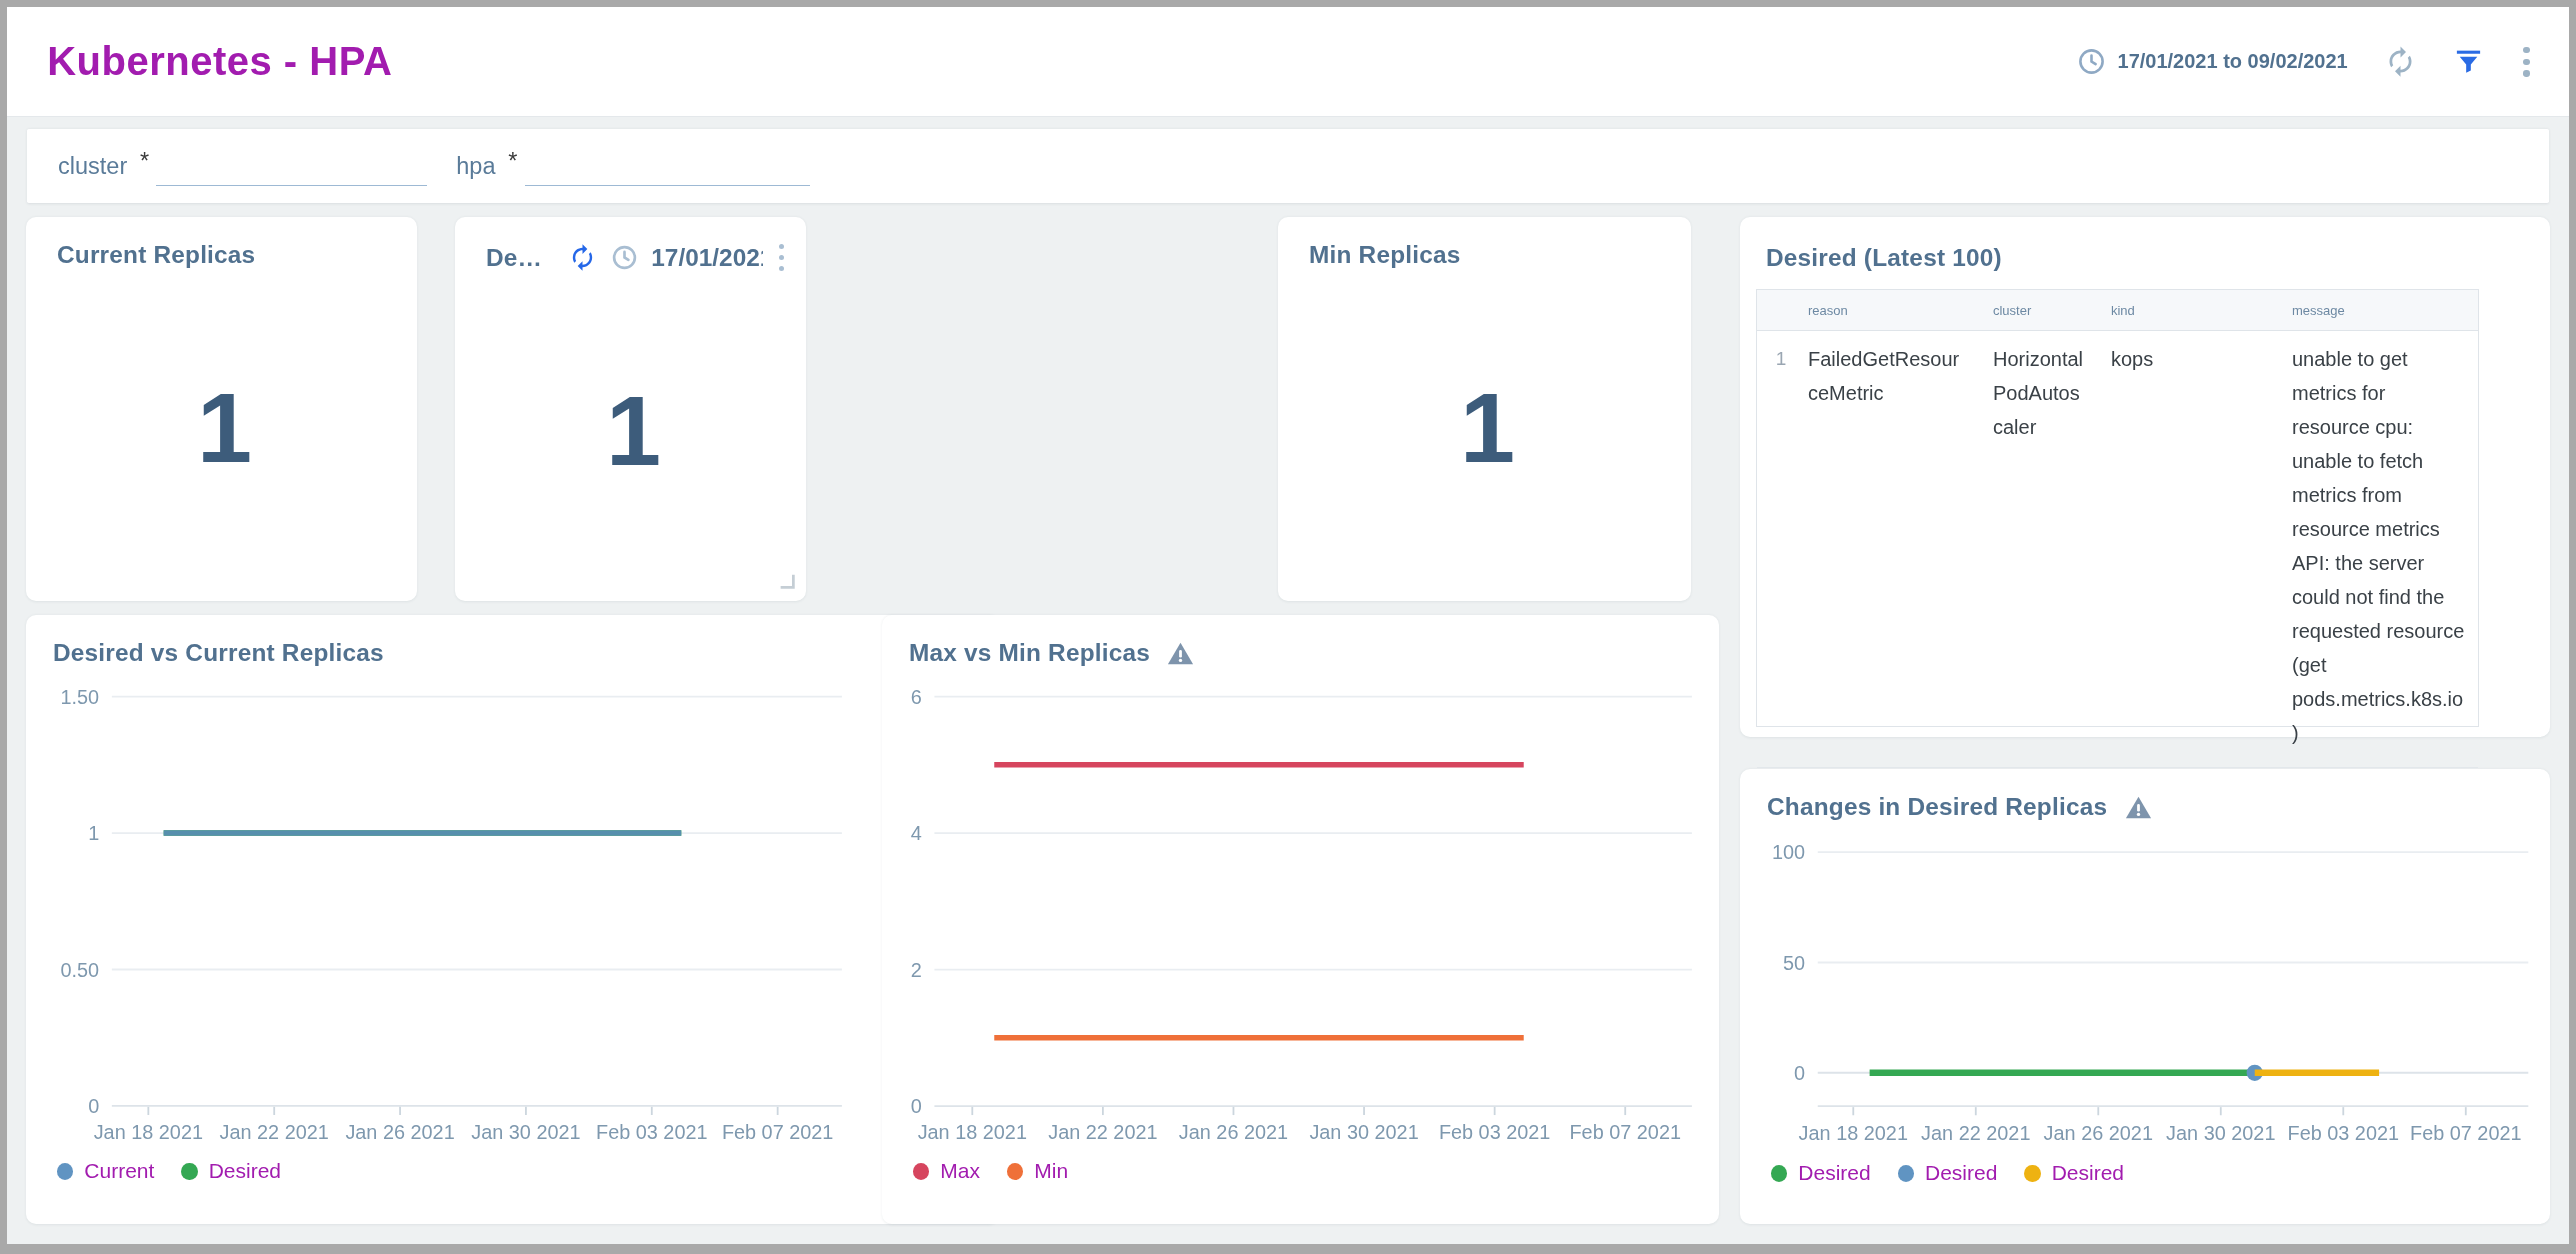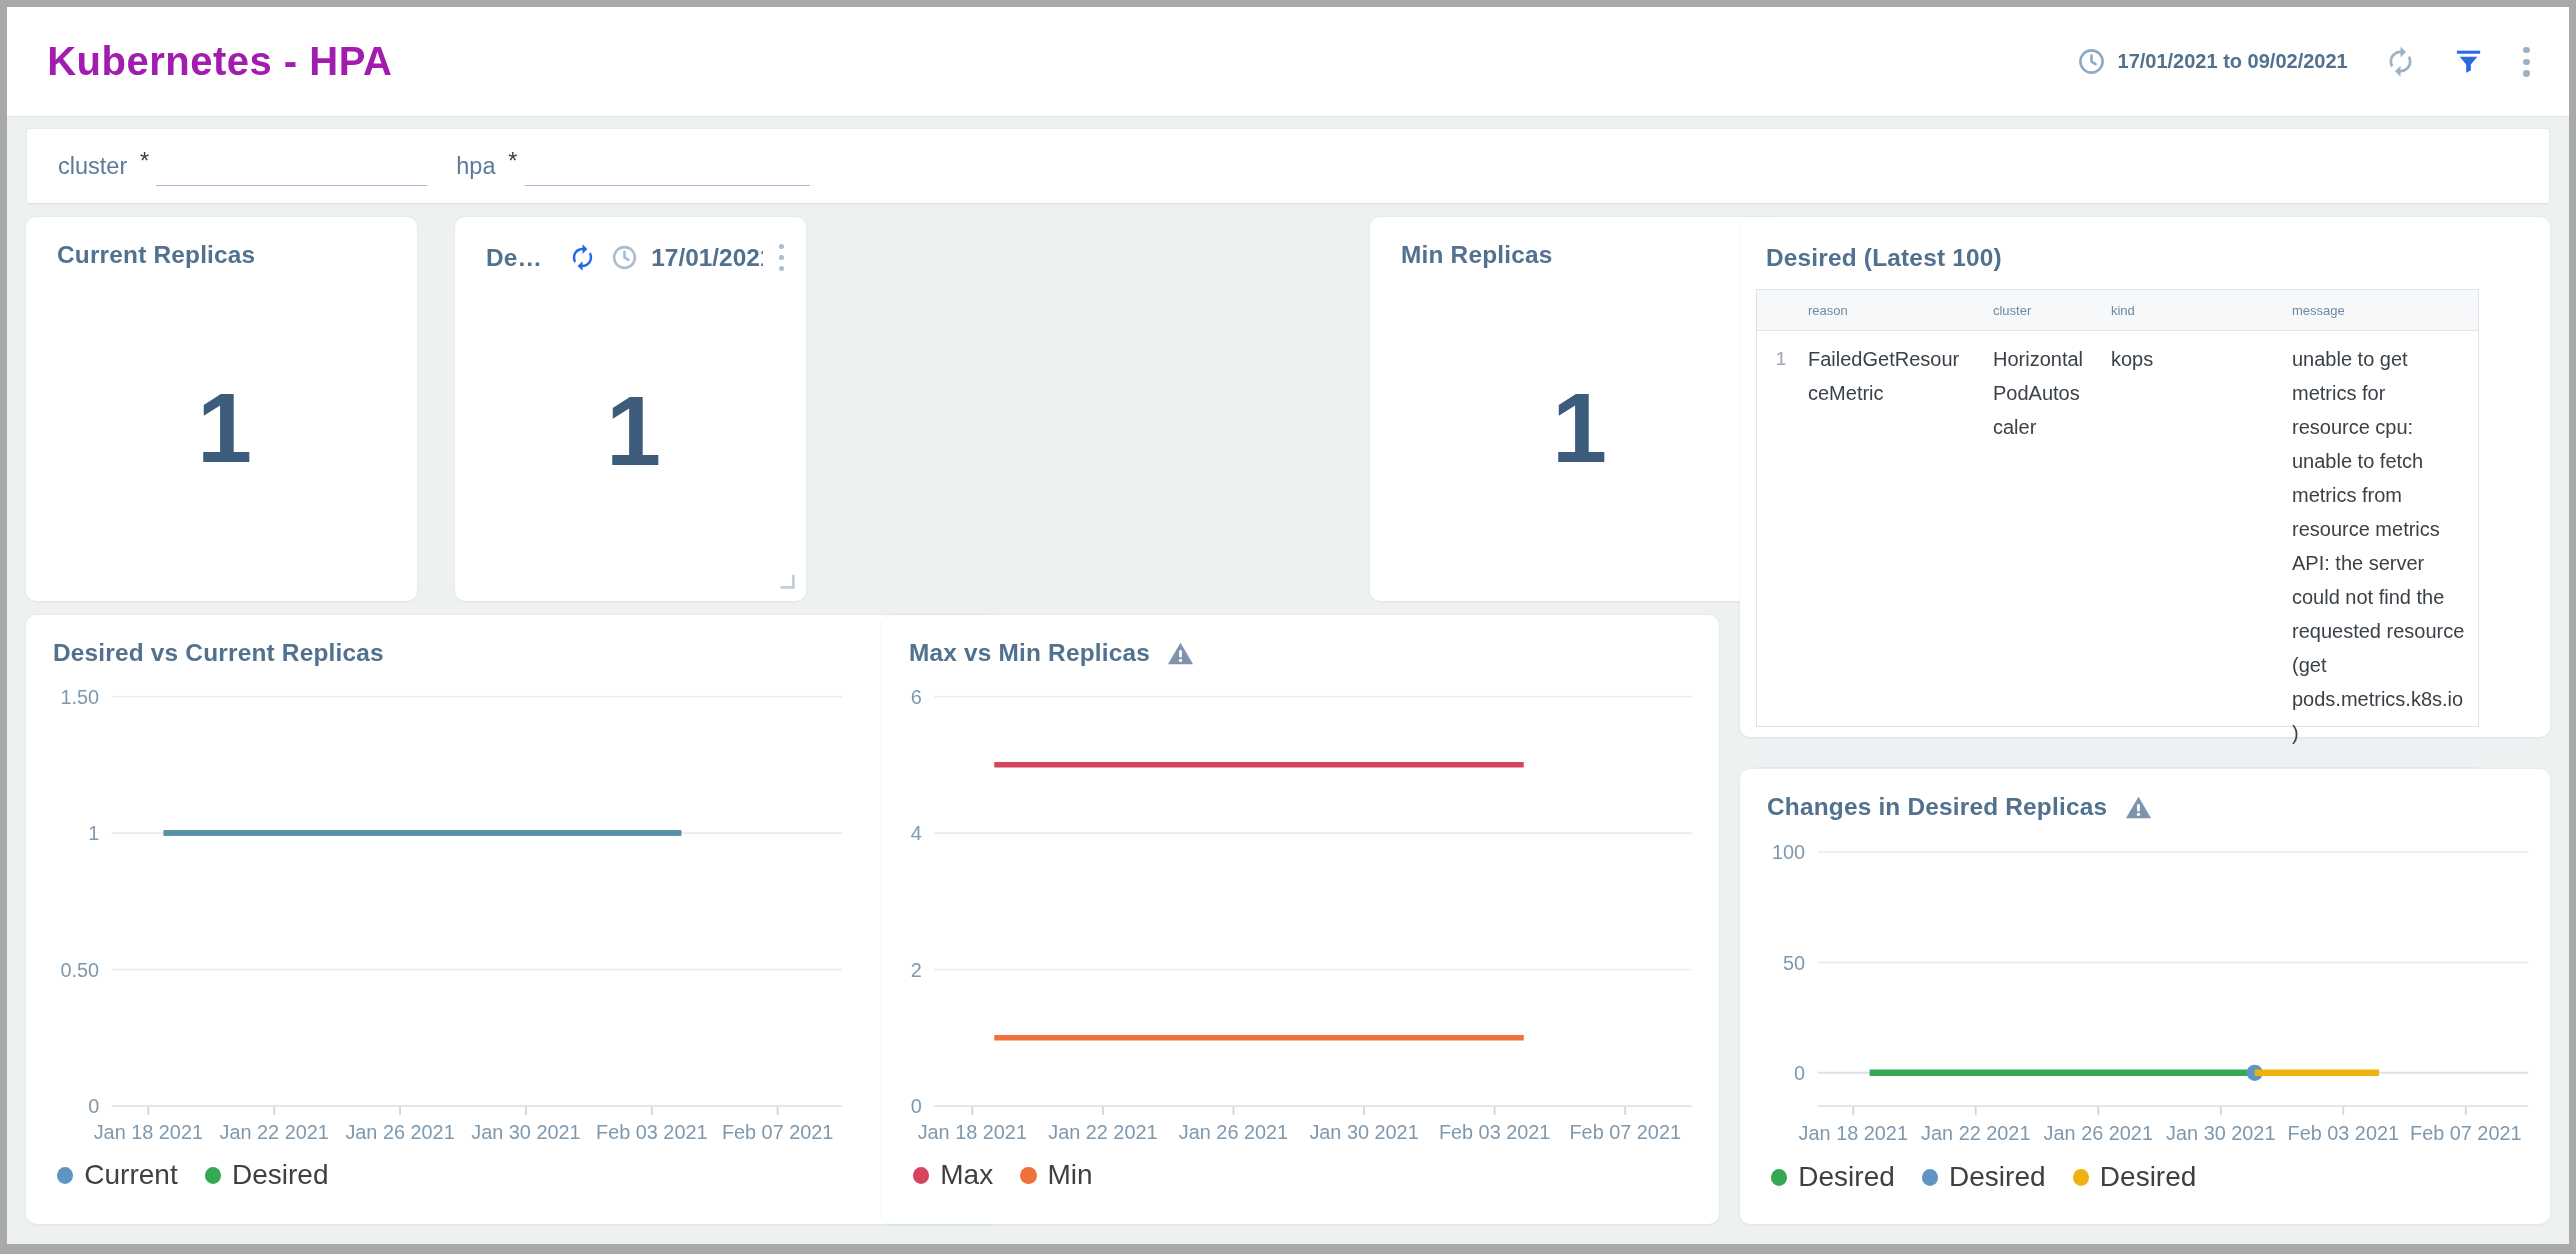--- a/index.html
+++ b/index.html
@@ -49,21 +49,21 @@
   .ev-row .td { font-size:20px; color:#3a4147; line-height:34px; padding:11px 12.7px 16.3px 12.7px; overflow-wrap:anywhere; }
   .ev-row .td.idx { color:#9aa6b2; text-align:right; padding-right:9px; font-size:19px; }
   .ev-filler { flex:1; }
 
   
   .chart-title-row { position:absolute; left:27px; top:23.5px; display:flex; align-items:center; gap:16.3px; }
   .chart-svg { position:absolute; left:0; top:0; }
   .legend { position:absolute; left:31px; display:flex; align-items:center; gap:27px; }
   .legend-item { display:flex; align-items:center; gap:11px; cursor:pointer; }
   .legend-dot { width:16.3px; height:17px; border-radius:50%; }
-  .legend-label { font-size:28px; color:#404040; }
+  .legend-label { font-size:21px; color:#a21caf; }
 
   svg text { font-family:"Liberation Sans", sans-serif; }
 </style>
 </head>
 <body>
 
 <div class="frame">
 
   <div class="header">
     <div class="page-title">Kubernetes - HPA</div>
@@ -148,21 +148,21 @@
         <span class="stat-value">1</span>
       </div>
     <span class="resize-handle">
       <svg width="20" height="20" viewBox="0 0 22 22" fill="none" stroke="#c5ced5" stroke-width="3">
           <path d="M18 4v14H4"></path>
         </svg>
     </span>
   </div>
 
 
-  <div class="card stat-card" style="left:1370px; top:217px; width:413px; height:384px;">
+  <div class="card stat-card" style="left:1278px; top:217px; width:413px; height:384px;">
     <div class="stat-head">
         <span class="card-title stat-title">Min Replicas</span>
       </div>
     <div class="stat-value-wrap">
         <span class="stat-value">1</span>
       </div>
   </div>
 
   <div class="card" style="left:1740px; top:217px; width:810px; height:520px;">
     <div class="card-title events-title">Desired (Latest 100)</div>

